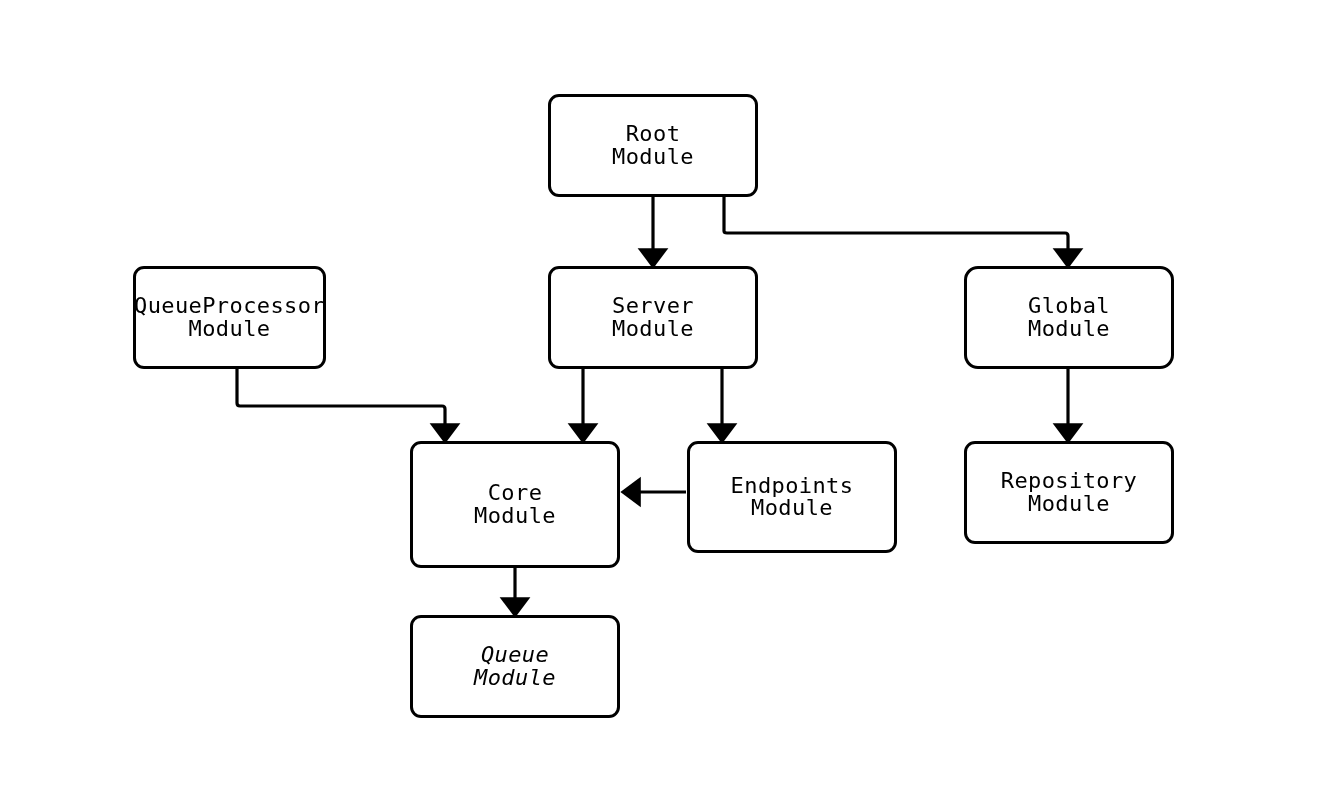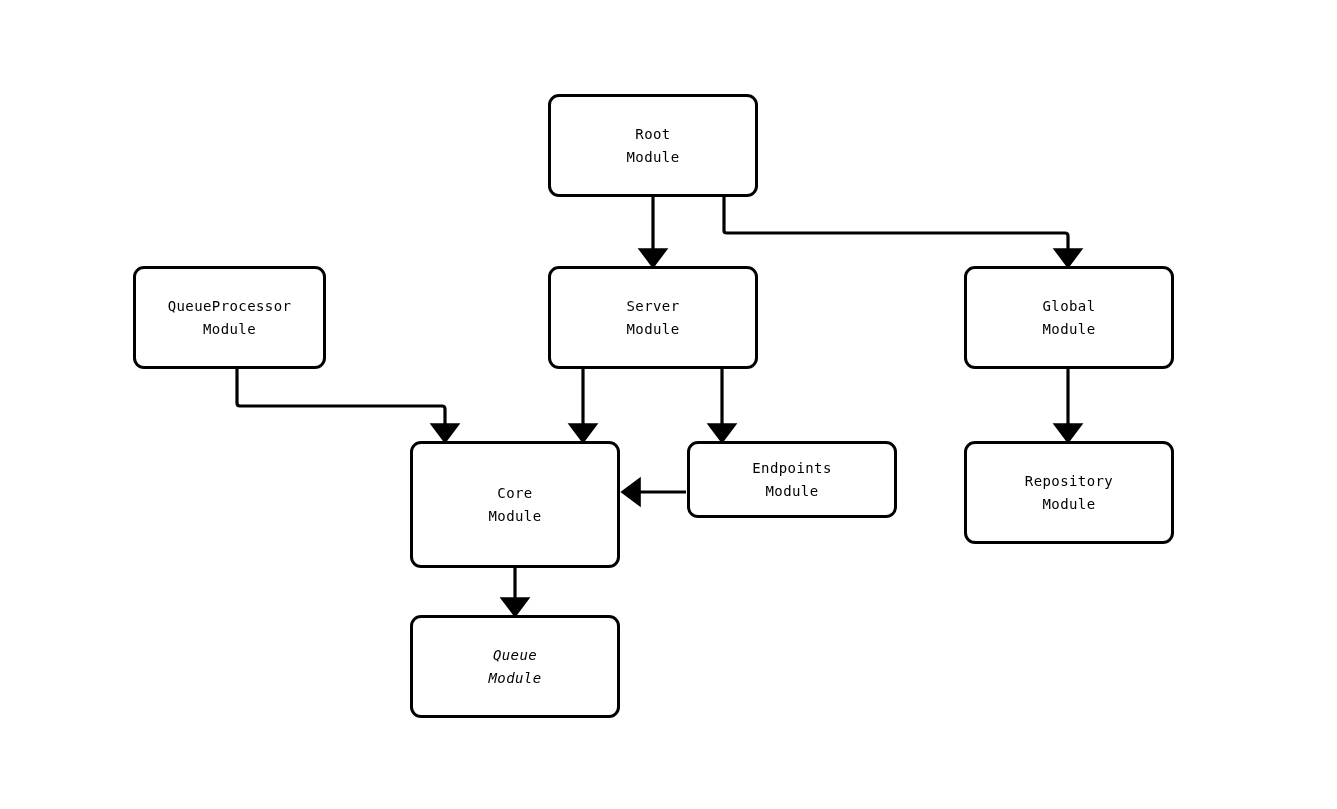--- a/index.html
+++ b/index.html
@@ -30,21 +30,21 @@
     border: 3.2px solid #000000;
     border-radius: 11px;
     display: flex;
     align-items: center;
     justify-content: center;
     z-index: 2;
   }
   .node-label {
     text-align: center;
     color: #000000;
-    font-size: 14px;
+    font-size: 22px;
     line-height: 22.5px;
     letter-spacing: 0.4px;
     white-space: pre-line;
     font-weight: 400;
   }
 </style>
 </head>
 <body>
 
 <div id="diagram-canvas">
@@ -75,31 +75,31 @@
   <div class="node" style="left: 133px; top: 266px; width: 193px; height: 103px;">
     <span class="node-label">QueueProcessor
 Module</span>
   </div>
 
   <div class="node" style="left: 548px; top: 266px; width: 210px; height: 103px; align-items: center;">
     <span class="node-label">Server
 Module</span>
   </div>
 
-  <div class="node" style="left: 964px; top: 266px; width: 210px; height: 103px;">
+  <div class="node" style="left: 964px; top: 266px; width: 210px; height: 103px; border-radius: 14px;">
     <span class="node-label">Global
 Module</span>
   </div>
 
   <div class="node" style="left: 410px; top: 441px; width: 210px; height: 127px;">
     <span class="node-label">Core
 Module</span>
   </div>
 
-  <div class="node" style="left: 687px; top: 441px; width: 210px; height: 77px;">
+  <div class="node" style="left: 687px; top: 441px; width: 210px; height: 112px;">
     <span class="node-label">Endpoints
 Module</span>
   </div>
 
   <div class="node" style="left: 964px; top: 441px; width: 210px; height: 103px; justify-content: center;">
     <span class="node-label">Repository
 Module</span>
   </div>
 
   <div class="node" style="left: 410px; top: 615px; width: 210px; height: 103px; font-style: italic;">

